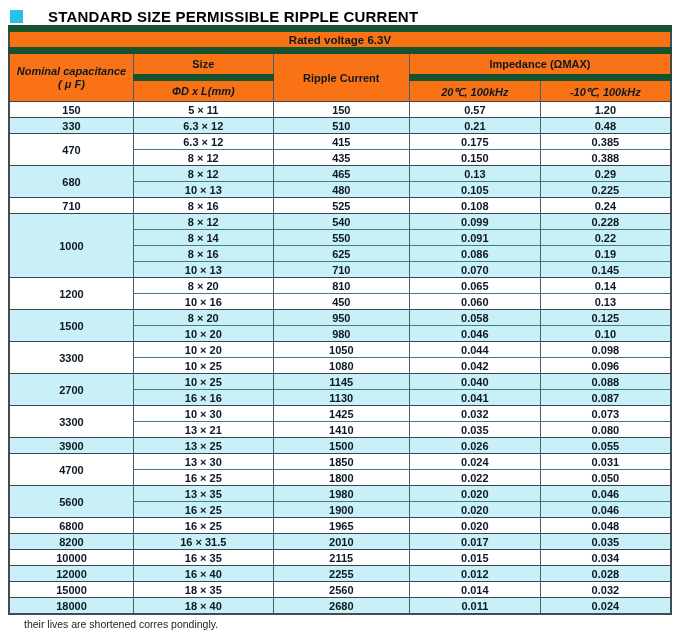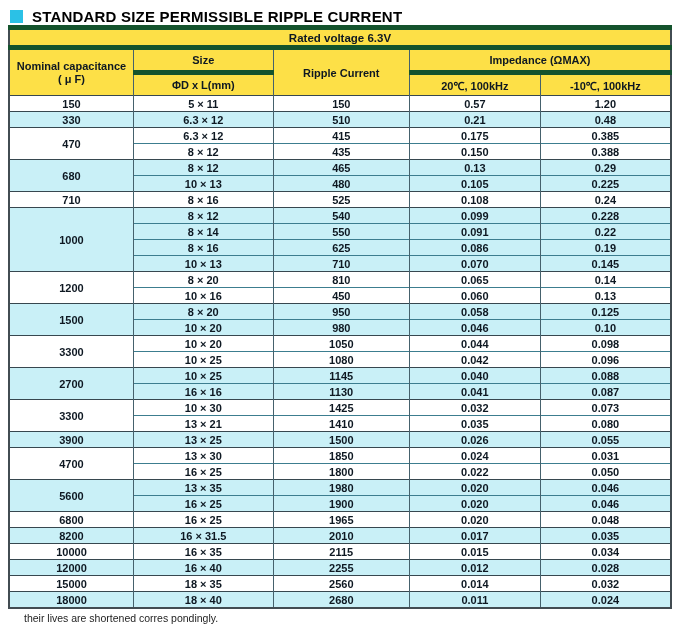--- a/index.html
+++ b/index.html
@@ -11,21 +11,21 @@
     font-family: "Liberation Sans", sans-serif;
     color: #10161d;
     overflow: hidden;
   }
   .page { padding: 5px 8px 0 8px; }
 
   
   .titlebar {
     display: flex;
     align-items: center;
-    gap: 9px;
+    gap: 25px;
     margin: 3px 0 0 2px;
     height: 17px;
   }
   .bullet {
     width: 13px; height: 13px;
     background: #2bc1e6;
     flex: 0 0 auto;
   }
   .heading {
     font-size: 15px;
@@ -60,25 +60,25 @@
     font-size: 11px;
     font-weight: bold;
     text-align: center;
     vertical-align: middle;
     padding: 0;
     height: 15px;
     color: #0e1822;
     overflow: hidden;
     white-space: nowrap;
   }
-  thead td { background: #fde047; border-top: 5px solid #14532d; }
+  thead td { background: #f97316; border-top: 7px solid #14532d; }
   tr.rv td { height: 15px; font-size: 11.5px; }
   tr.hdr1 td { height: 20px; }
-  tr.hdr2 td { height: 20px; }
-  .twoline div { line-height: 13px; }
+  tr.hdr2 td { height: 20px; font-style: italic; }
+  .twoline div { line-height: 13px; font-style: italic; }
   tbody tr.shade td { background: #c9f0f7; }
   tbody tr.plain td { background: #ffffff; }
   tbody tr.group-first td { border-top: 1px solid #37474f; }
 
   
   .footnote {
     font-size: 10.5px;
     color: #1d1d1d;
     margin: 3px 0 0 2px;
     line-height: 12px;

